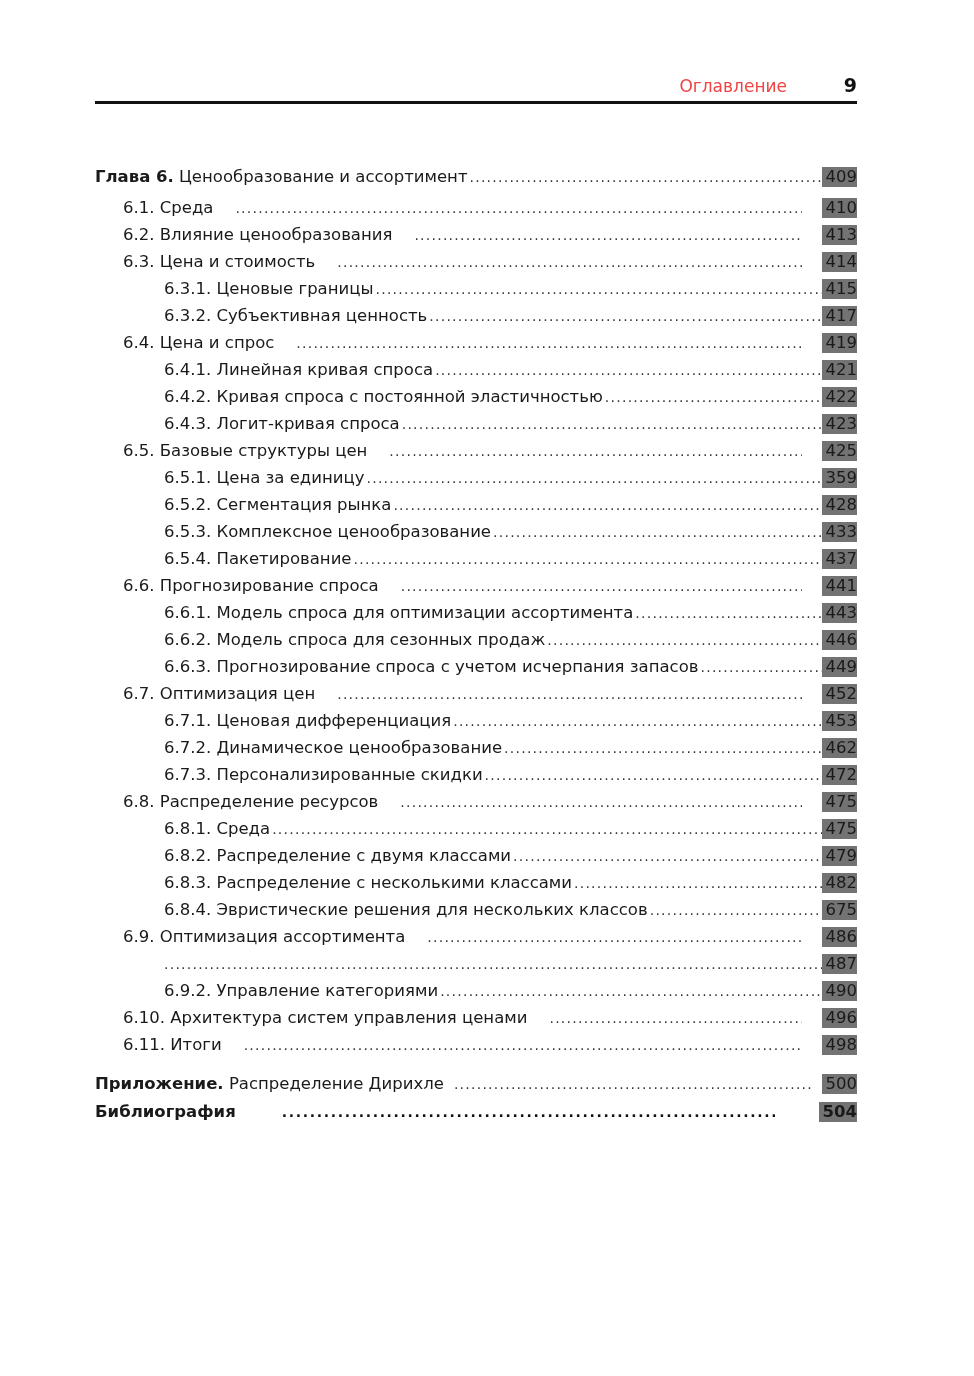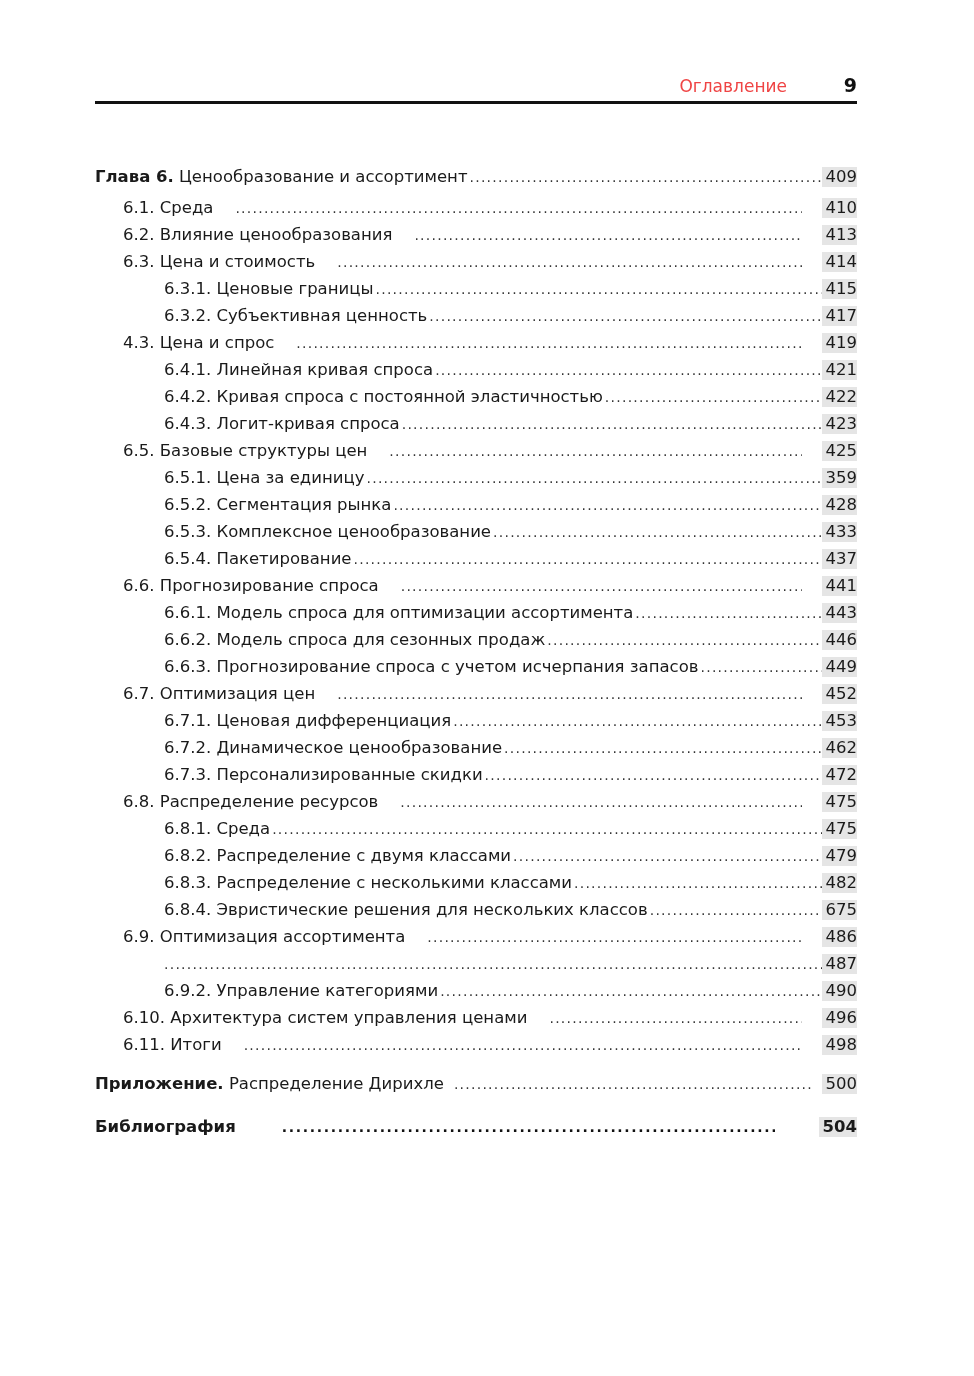--- a/index.html
+++ b/index.html
@@ -8,28 +8,28 @@
   .header { position: absolute; left: 95px; top: 74px; width: 762px; height: 26px; }
   .header-title { position: absolute; right: 70px; top: 2px; font-size: 17px; color: #ef4444; }
   .header-page { position: absolute; right: 0; top: 0; font-size: 19px; font-weight: bold; color: #111; }
   .rule { position: absolute; left: 95px; top: 101px; width: 762px; height: 3px; background: #111; }
   .toc { position: absolute; left: 95px; top: 160px; width: 762px; }
   .row { position: relative; height: 27px; display: flex; align-items: flex-end;
          font-size: 16.5px; line-height: 20px; white-space: nowrap; overflow: hidden; }
   .row .label { flex: 0 0 auto; padding-right: 2px; background: #fff; }
   .row .dots { flex: 1 1 auto; overflow: hidden; color: #333; letter-spacing: 1.2px; font-size: 14px; line-height: 20px; }
   .row .dots::before { content: ". . . . . . . . . . . . . . . . . . . . . . . . . . . . . . . . . . . . . . . . . . . . . . . . . . . . . . . . . . . . . . . . . . . . . . . . . . . . . . . . . . . . . . . . . . . . . . . . . . . . . . . . . . . . . . . . . . . . . . . . . . . . . . . . . . . . . . . . . . . . . . . . . . . . . . . . . . . . . . . . . . . . . . . . . . . . . . . . . . . . . . . . . . . . . . . . . . . . . . . . . . . . . . . . . . . . . . . . . . . . . . . . . . . . . . . . . . . . . . ."; letter-spacing: -1.6px; }
-  .row .page { flex: 0 0 auto; padding-left: 4px; background: #e5e5e5; }
+  .row .page { flex: 0 0 auto; padding-left: 4px; background: #737373; }
   .lvl0 { padding-left: 0; justify-content: flex-end; }
   .lvl1 { padding-left: 28px; gap: 20px; }
   .lvl2 { padding-left: 69px; }
   .row .bold { font-weight: bold; }
   .row.chapter { margin-bottom: 4px; }
   .row.gap { margin-top: 12px; gap: 8px; }
-  .row.biblio { margin-top: 16px; font-weight: bold; gap: 44px; }
+  .row.biblio { margin-top: 1px; font-weight: bold; gap: 44px; }
   .row.biblio .dots { font-weight: bold; color: #111; }
 </style>
 </head>
 <body>
 
 <div class="header">
   <span class="header-title">Оглавление</span>
   <span class="header-page">9</span>
 </div>
 <div class="rule"></div>
@@ -61,21 +61,21 @@
         <span class="label">6.3.1. Ценовые границы</span>
         <span class="dots"></span>
         <span class="page">415</span>
       </div>
       <div class="row lvl2">
         <span class="label">6.3.2. Субъективная ценность</span>
         <span class="dots"></span>
         <span class="page">417</span>
       </div>
       <div class="row lvl1">
-        <span class="label">4.3. Цена и спрос</span>
+        <span class="label">6.4. Цена и спрос</span>
         <span class="dots"></span>
         <span class="page">419</span>
       </div>
       <div class="row lvl2">
         <span class="label">6.4.1. Линейная кривая спроса</span>
         <span class="dots"></span>
         <span class="page">421</span>
       </div>
       <div class="row lvl2">
         <span class="label">6.4.2. Кривая спроса с постоянной эластичностью</span>

